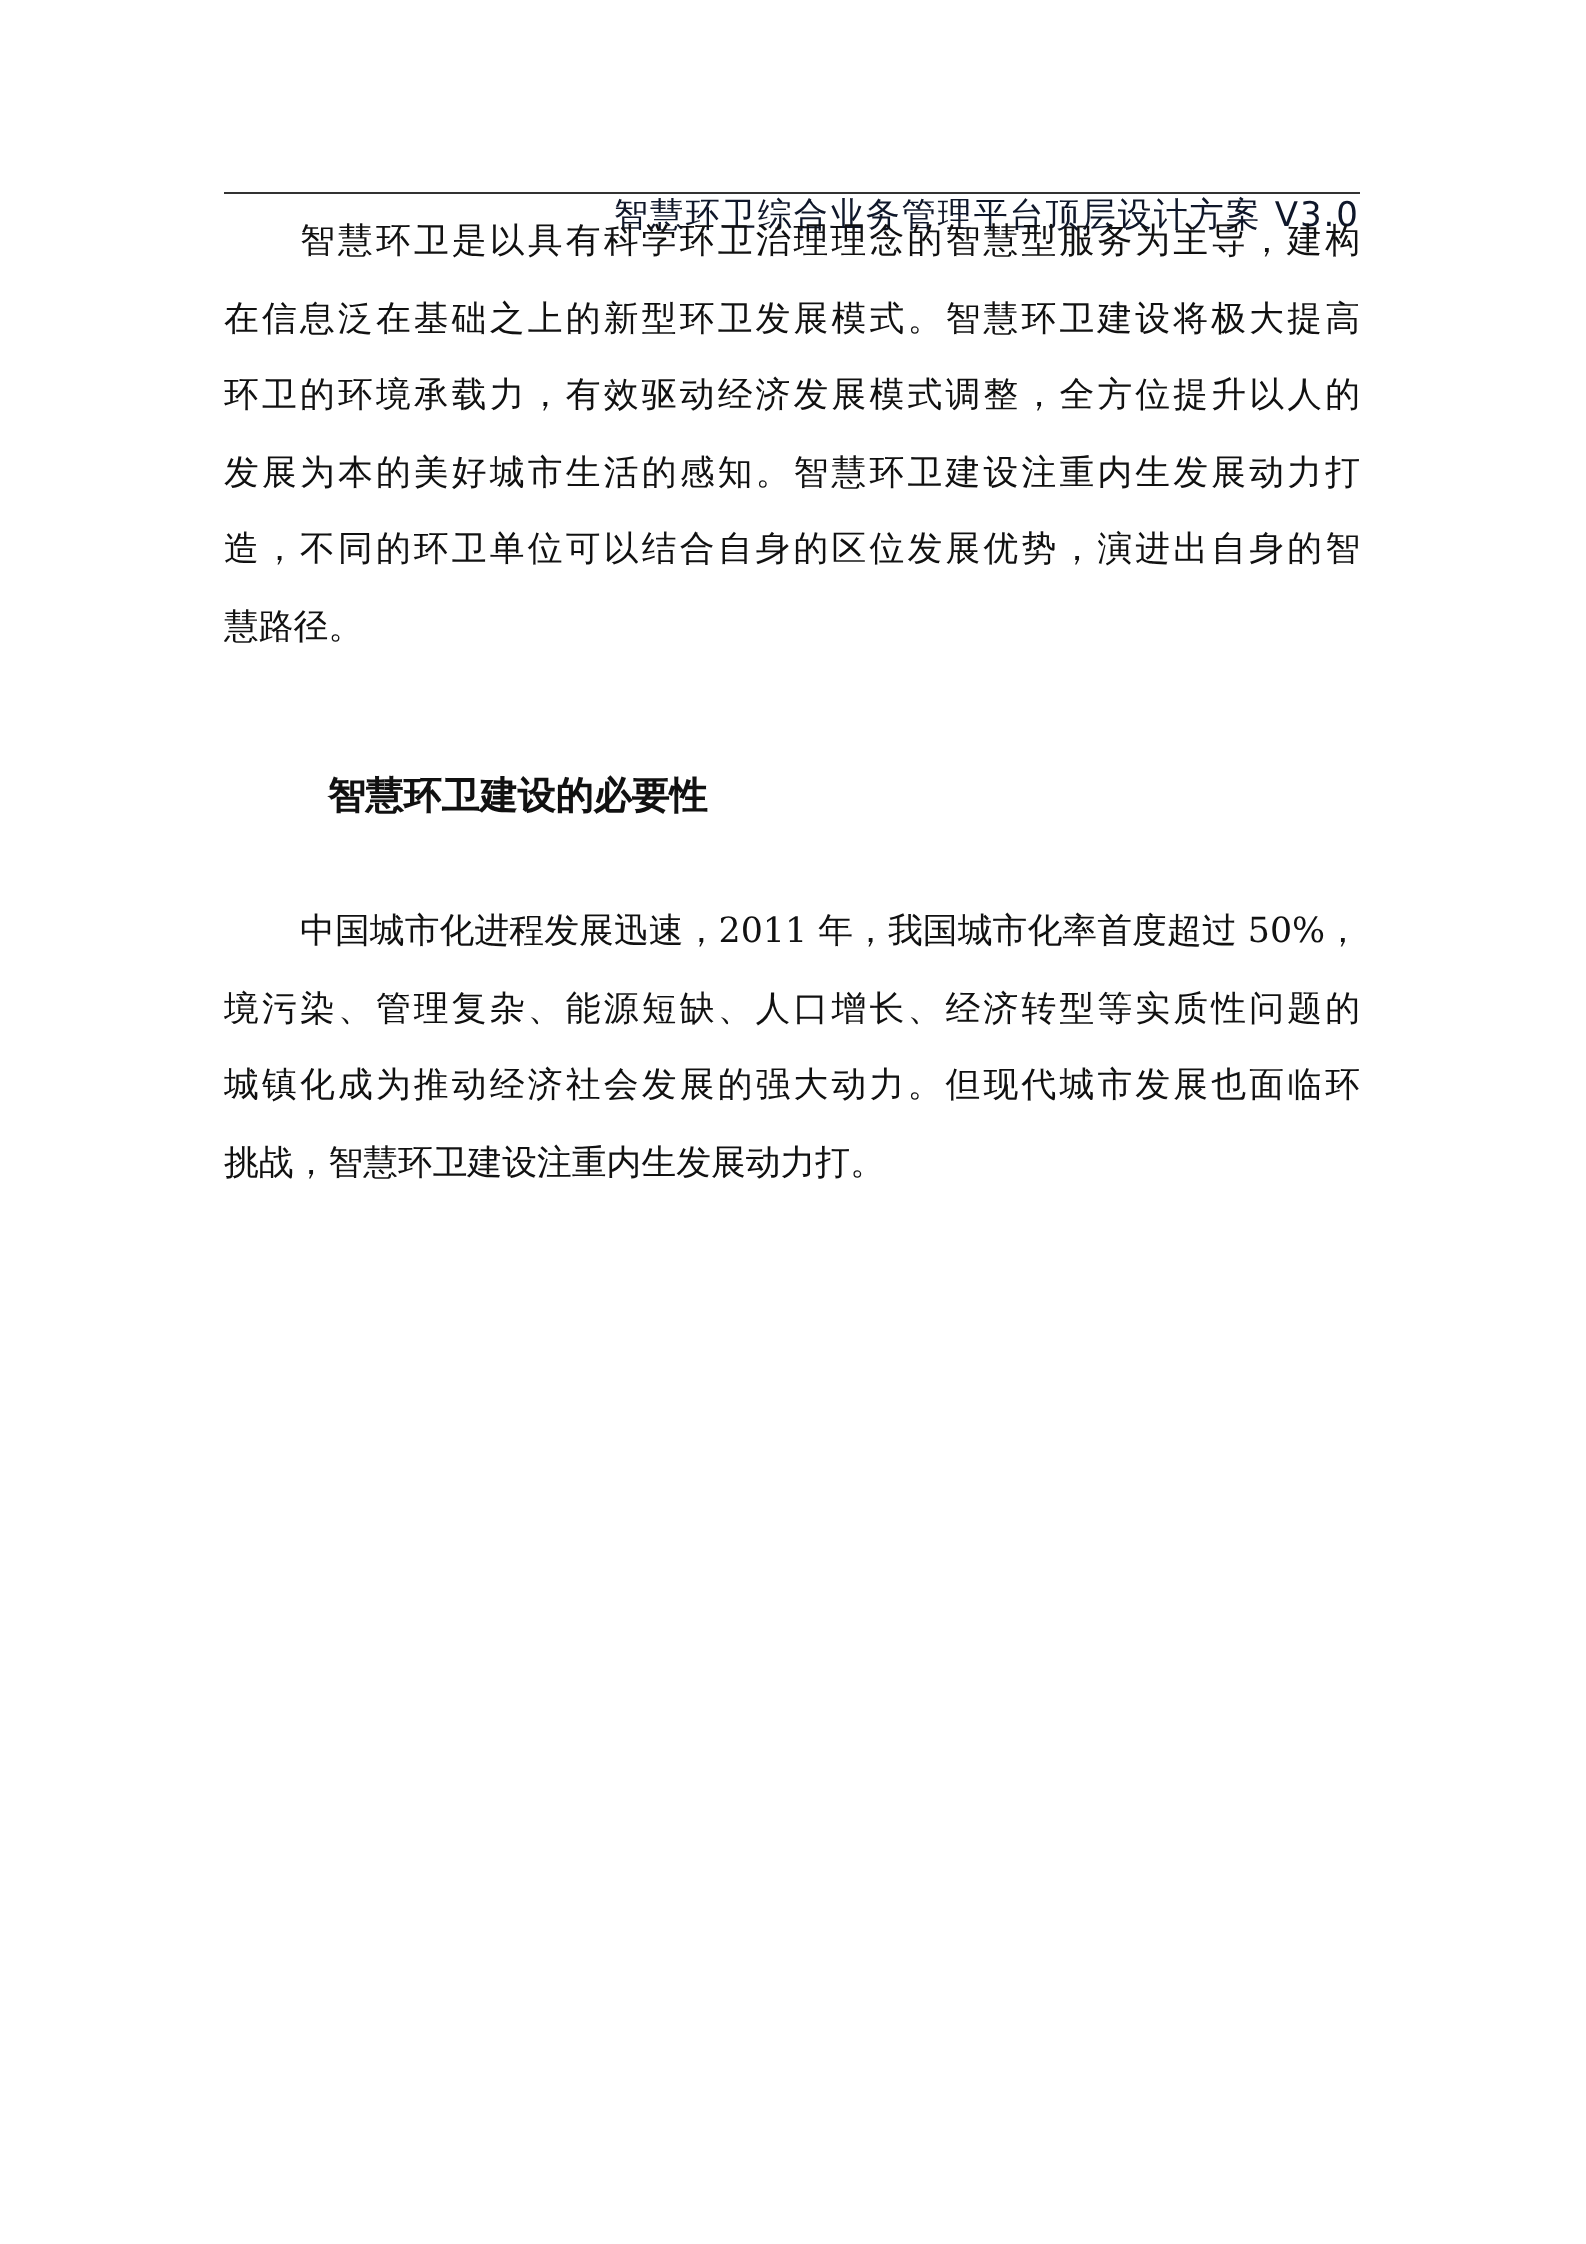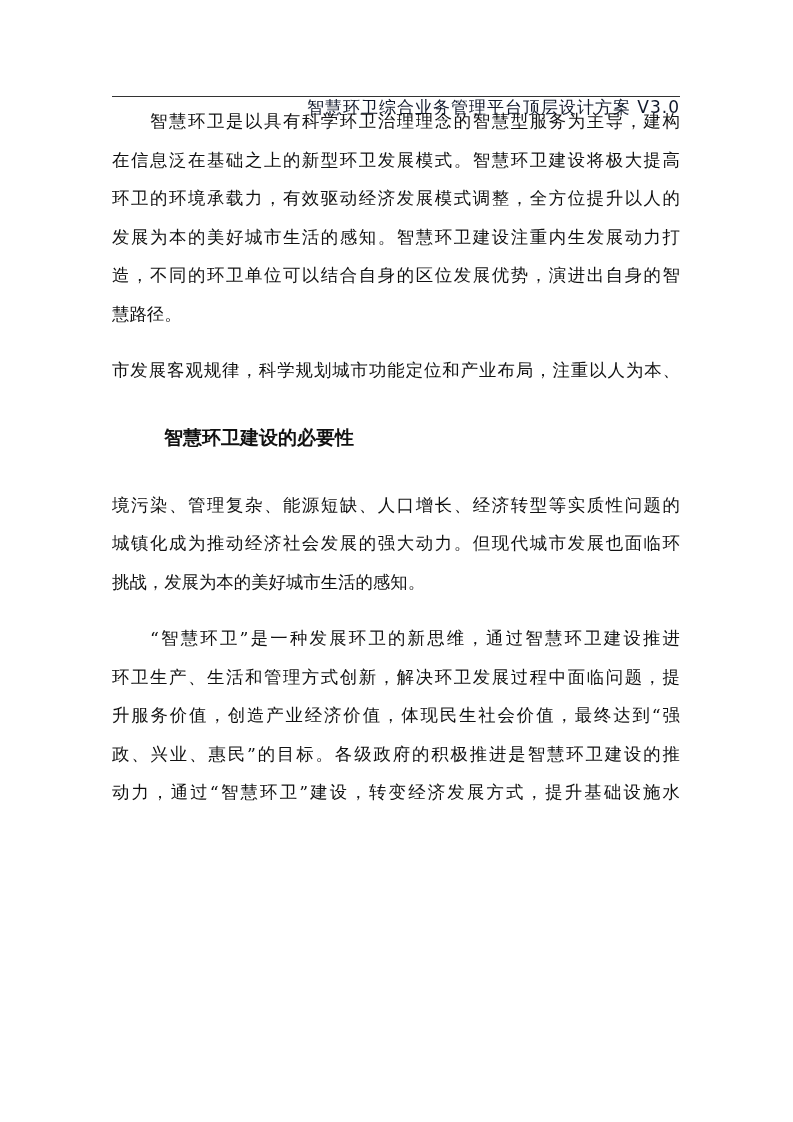--- a/index.html
+++ b/index.html
@@ -29,31 +29,24 @@
   <div>
     <div class="line indent">智慧环卫是以具有科学环卫治理理念的智慧型服务为主导，建构</div>
     <div class="line">在信息泛在基础之上的新型环卫发展模式。智慧环卫建设将极大提高</div>
     <div class="line">环卫的环境承载力，有效驱动经济发展模式调整，全方位提升以人的</div>
     <div class="line">发展为本的美好城市生活的感知。智慧环卫建设注重内生发展动力打</div>
     <div class="line">造，不同的环卫单位可以结合自身的区位发展优势，演进出自身的智</div>
     <div class="line last">慧路径。</div>
   </div>
   <div class="gap"></div>
   <div>
-    <div class="line">市发展客观规律，科学规划城市功能定位和产业布局，注重以人为本、</div>
   </div>
   <div class="gap"></div>
   <div class="heading">智慧环卫建设的必要性</div>
   <div class="gap"></div>
   <div>
+    <div class="line indent">中国城市化进程发展迅速，2011 年，我国城市化率首度超过 50%，</div>
     <div class="line">境污染、管理复杂、能源短缺、人口增长、经济转型等实质性问题的</div>
     <div class="line">城镇化成为推动经济社会发展的强大动力。但现代城市发展也面临环</div>
-    <div class="line last">挑战，发展为本的美好城市生活的感知。</div>
+    <div class="line last">挑战，智慧环卫建设注重内生发展动力打。</div>
   </div>
   <div class="gap"></div>
-  <div>
-    <div class="line indent">“智慧环卫”是一种发展环卫的新思维，通过智慧环卫建设推进</div>
-    <div class="line">环卫生产、生活和管理方式创新，解决环卫发展过程中面临问题，提</div>
-    <div class="line">升服务价值，创造产业经济价值，体现民生社会价值，最终达到“强</div>
-    <div class="line">政、兴业、惠民”的目标。各级政府的积极推进是智慧环卫建设的推</div>
-    <div class="line">动力，通过“智慧环卫”建设，转变经济发展方式，提升基础设施水</div>
-  </div>
 </div>
 
 </body></html>

